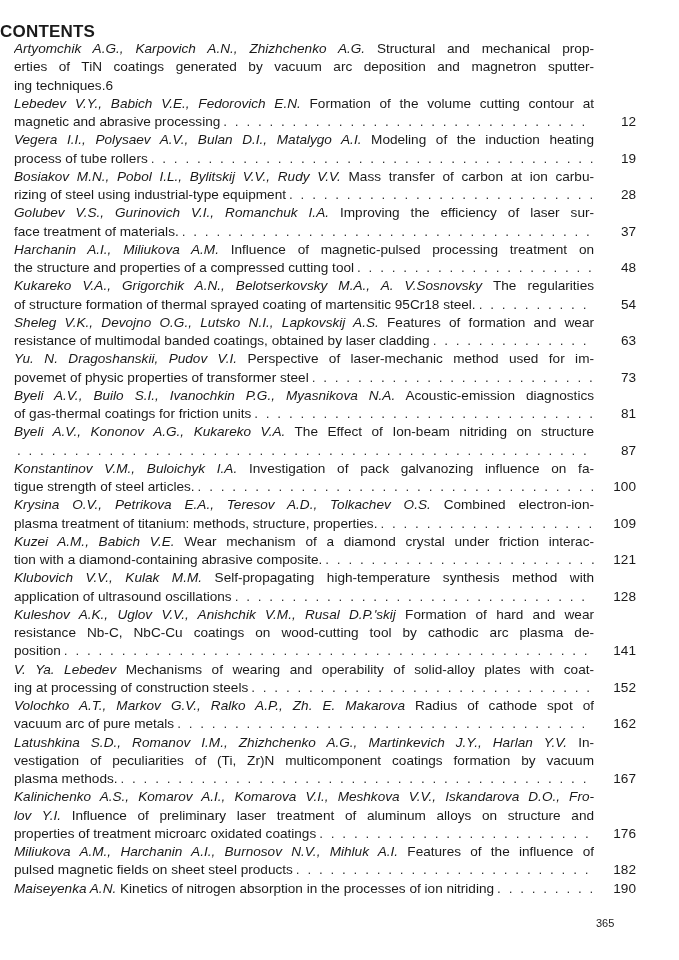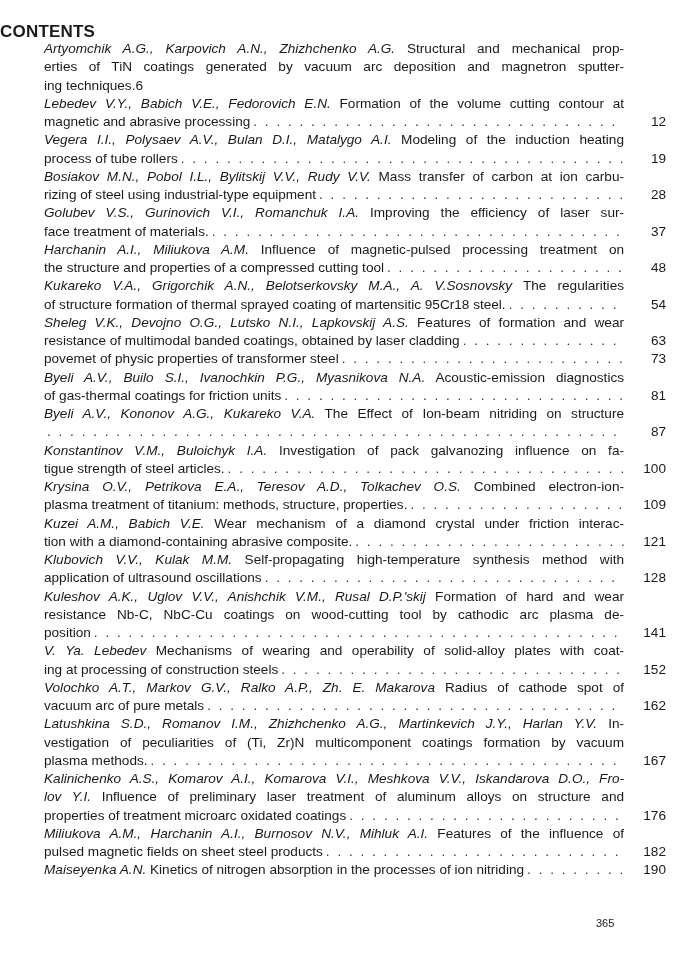--- a/index.html
+++ b/index.html
@@ -1,20 +1,20 @@
 <!DOCTYPE html>
 <html><head>
 <meta charset="utf-8">
 <style>
   html, body { margin: 0; padding: 0; background: #ffffff; }
   body { width: 679px; height: 960px; position: relative; overflow: hidden;
          font-family: "Liberation Sans", sans-serif; color: #1a1a1a; }
   .title { position: absolute; top: 22px; left: 0; width: 679px; text-align: left;
            font-weight: bold; font-size: 17px; letter-spacing: 0.2px; }
-  .toc { position: absolute; top: 40px; left: 44px; width: 622px; }
+  .toc { position: absolute; top: 40px; left: 14px; width: 622px; }
   .entry { font-size: 13.6px; line-height: 18.25px; }
   .line { display: flex; white-space: nowrap; height: 18.25px; }
   .line .txt { width: 580px; text-align: justify; text-align-last: justify; overflow: hidden; }
   .line.last .txt { text-align-last: left; display: flex; }
   .line.last .txt .t { flex: 0 0 auto; }
   .line.last .txt .dots { flex: 1 1 auto; overflow: hidden; margin-left: 3px; letter-spacing: 2px; color: #333; }
   .page { flex: 1; text-align: right; }
   .au { font-style: italic; }
   .folio { position: absolute; top: 917px; left: 596px; font-size: 11px; }
 </style>
@@ -124,20 +124,24 @@
       </div>
       <div class="line last">
         <div class="txt">
           <span class="t"><span>resistance  of multimodal banded coatings, obtained  by laser cladding</span></span>
           <span class="dots"> . . . . . . . . . . . . . . . . . . . . . . . . . . . . . . . . . . . . . . . . . . . . . . . . . . . . . . . . . . . . . . . . . . . . . . .</span>
         </div>
         <div class="page">63</div>
       </div>
     </div>
     <div class="entry">
+      <div class="line">
+        <div class="txt"><span class="au">Yu. N. Dragoshanskii, Pudov V.I.</span><span> Perspective of laser-mechanic method used for  im-</span></div>
+        <div class="page"></div>
+      </div>
       <div class="line last">
         <div class="txt">
           <span class="t"><span>povemet of physic properties of transformer steel</span></span>
           <span class="dots"> . . . . . . . . . . . . . . . . . . . . . . . . . . . . . . . . . . . . . . . . . . . . . . . . . . . . . . . . . . . . . . . . . . . . . . .</span>
         </div>
         <div class="page">73</div>
       </div>
     </div>
     <div class="entry">
       <div class="line">

